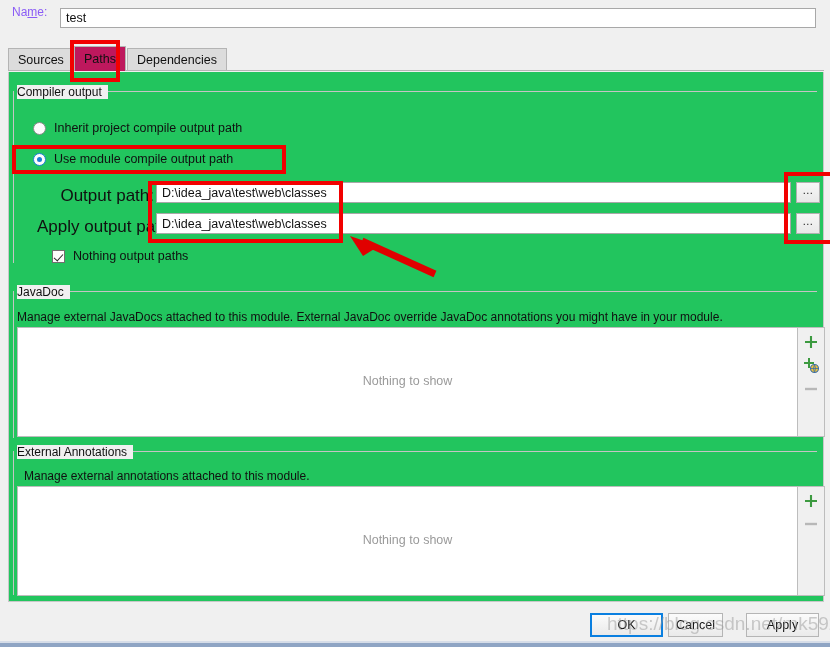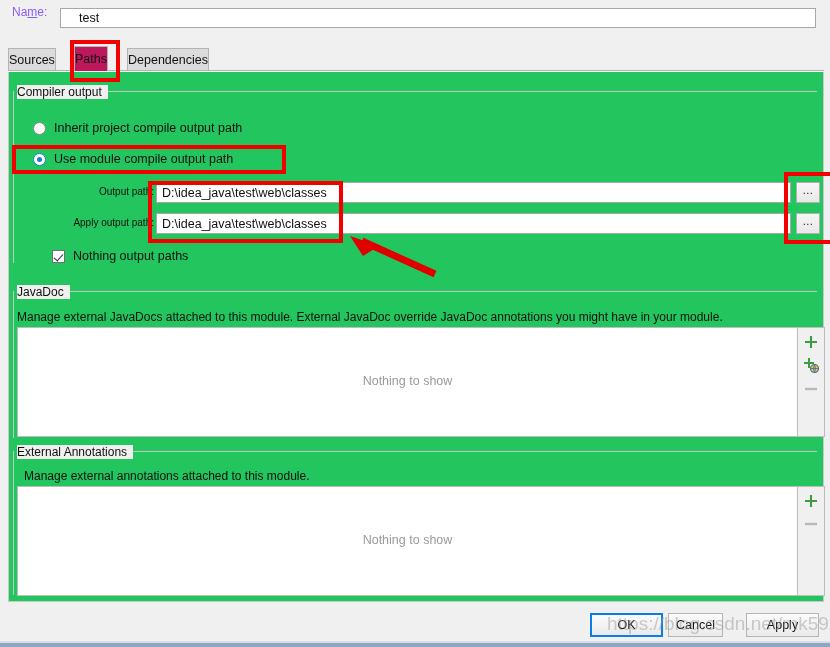--- a/index.html
+++ b/index.html
@@ -35,40 +35,40 @@
     color: #8b5cf6;
   }
   .name-label u { text-decoration: underline; }
   .name-input {
     position: absolute;
     left: 60px; top: 8px;
     width: 756px; height: 20px;
     background: #ffffff;
     border: 1px solid #a8a8a8;
     box-sizing: border-box;
-    padding: 1px 18px;
+    padding: 1px 5px;
     font-family: "Liberation Sans", sans-serif;
     font-size: 12.5px;
     color: #101010;
     line-height: 17px;
     outline: none;
   }
 
   
   .tabstrip {
     position: absolute;
     left: 8px; top: 46px;
     width: 816px; height: 26px;
   }
   .tab {
     position: absolute;
     top: 2px;
     height: 22px;
     line-height: 22px;
-    padding: 0 0;
+    padding: 0 9px;
     font-size: 12.5px;
     color: #101010;
     background: #dcdcdc;
     border: 1px solid #b4b4b4;
     border-bottom: none;
     box-sizing: border-box;
     white-space: nowrap;
   }
   .tab.selected {
     background: #be185d;
@@ -163,21 +163,21 @@
     left: 3px; top: 1px;
     width: 4px; height: 8px;
     border: solid #2b2b2b;
     border-width: 0 1.6px 1.6px 0;
     transform: rotate(42deg);
   }
 
   
   .path-label {
     position: absolute;
-    font-size: 10px;
+    font-size: 17px;
     color: #101010;
     text-align: right;
     white-space: nowrap;
   }
   .path-input {
     position: absolute;
     height: 21px;
     background: #ffffff;
     border: 1px solid #a8a8a8;
     box-sizing: border-box;

